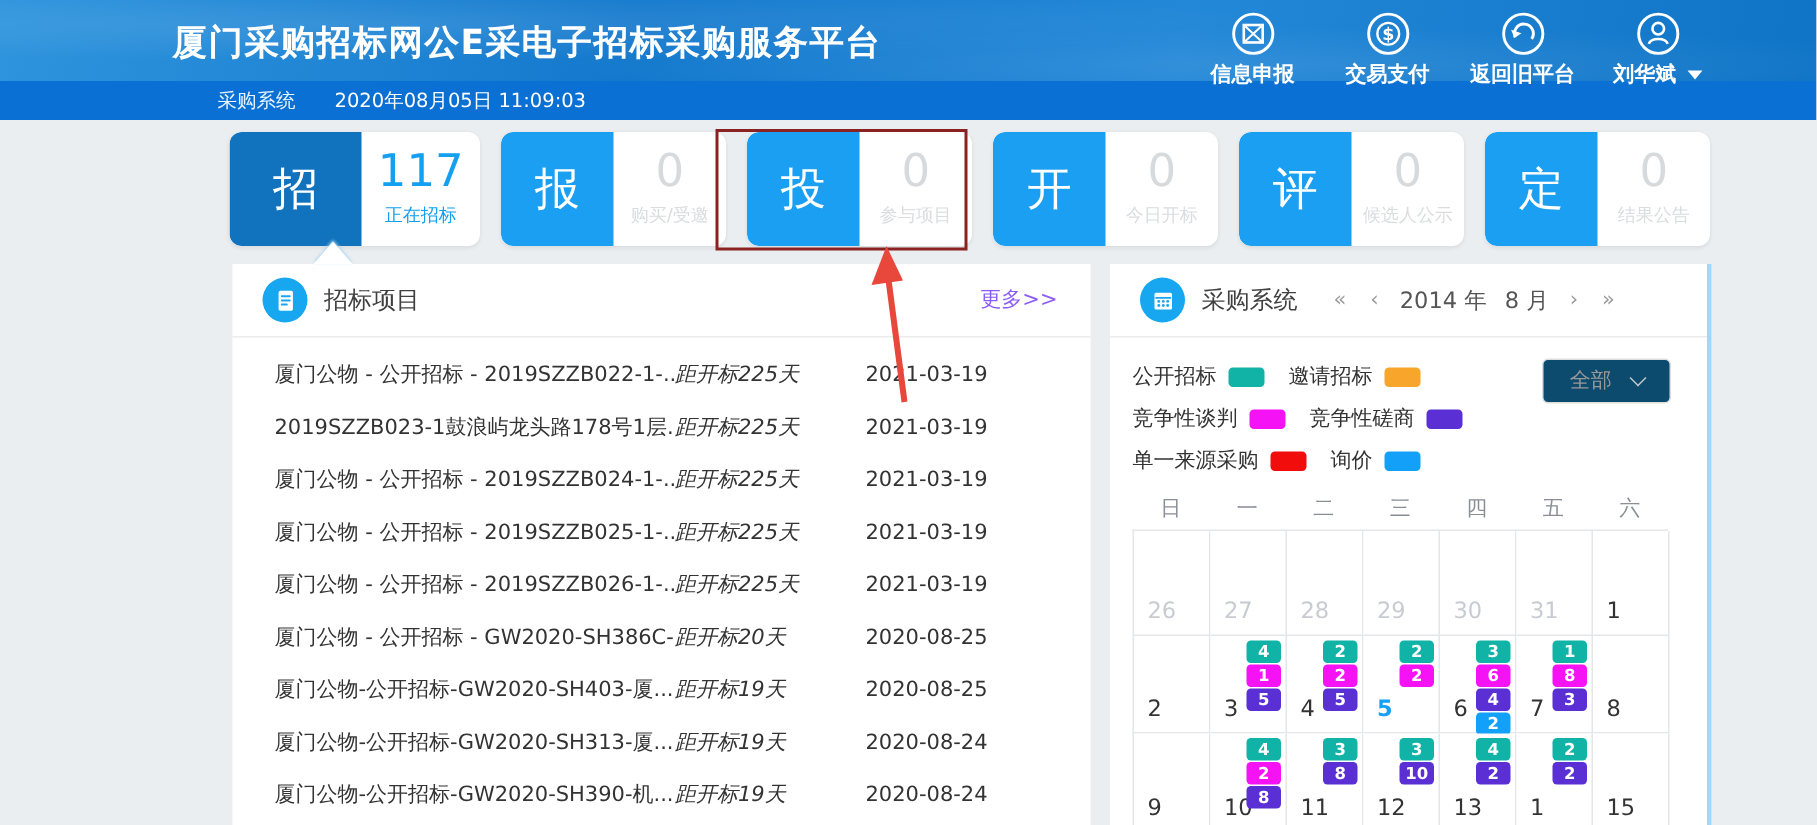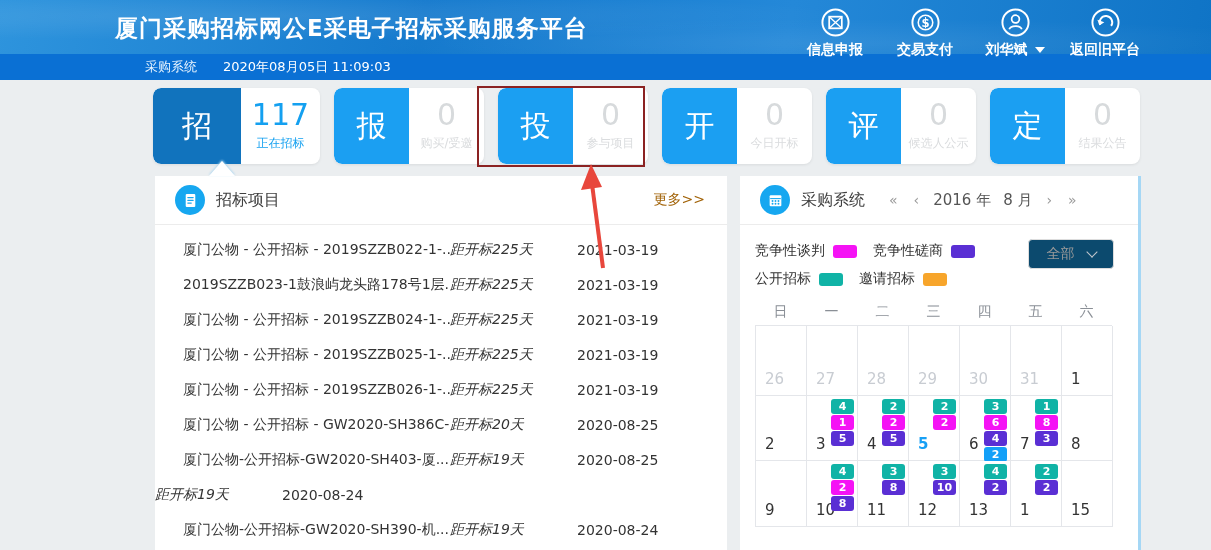--- a/index.html
+++ b/index.html
@@ -42,21 +42,21 @@
   .red-box{position:absolute;left:477px;top:86px;width:164px;height:77px;border:2px solid #8b2222;z-index:6;}
   .annot-arrow{position:absolute;left:572px;top:162px;width:50px;height:112px;z-index:7;}
   
   .panel{position:absolute;top:176px;height:390px;background:#fff;z-index:1;}
   .panel-left{left:155px;width:572px;}
   .panel-right{left:740px;width:401px;border-right:3px solid #a5d7f5;box-sizing:border-box;}
   .panel-head{height:48px;display:flex;align-items:center;border-bottom:1px solid #ececec;padding:0 22px 0 20px;}
   .phead-icon{width:30px;height:30px;border-radius:50%;background:#16a7f0;display:flex;align-items:center;justify-content:center;margin-right:11px;flex:none;}
   .phead-icon svg{width:17px;height:17px;}
   .phead-title{font-size:16px;color:#404040;}
-  .more{margin-left:auto;color:#a16207;font-size:14px;cursor:pointer;}
+  .more{margin-left:auto;color:#8b5cf6;font-size:14px;cursor:pointer;}
   
   .proj-list{padding-top:7px;}
   .proj-row{height:35px;display:flex;align-items:center;font-size:14px;color:#333;cursor:pointer;}
   .p-name{margin-left:28px;width:267px;white-space:nowrap;overflow:hidden;}
   .p-days{width:127px;font-style:italic;}
   .p-date{flex:1;}
   
   .cal-nav{display:flex;align-items:center;margin-left:22px;gap:12px;font-size:15px;color:#555;}
   .cal-nav .nav-arrow{color:#999;font-size:14px;cursor:pointer;padding:0 2px;}
   .cal-nav .nav-ym{color:#555;}
@@ -105,38 +105,38 @@
               <circle cx="16" cy="16" r="7.5" fill="none" stroke="#fff" stroke-width="1.6"></circle>
               <text x="16" y="20.5" font-size="12" fill="#fff" text-anchor="middle" font-weight="bold">$</text>
             </svg>
         </span>
         <span class="nav-label">交易支付</span>
       </div>
       <div class="nav-item">
         <span class="nav-icon">
           <svg viewBox="0 0 32 32">
               <circle cx="16" cy="16" r="13.5" fill="none" stroke="#fff" stroke-width="2"></circle>
-              <circle cx="16" cy="12.5" r="4" fill="none" stroke="#fff" stroke-width="1.8"></circle>
-              <path d="M9.5 23 c 1.5 -4.5 11.5 -4.5 13 0" fill="none" stroke="#fff" stroke-width="1.8"></path>
+              <path d="M21.8 19.5 a 6.5 6.5 0 1 0 -11.3 -1" fill="none" stroke="#fff" stroke-width="2"></path>
+              <path d="M7.6 13.2 l 2.4 5.6 4.8 -3.1 z" fill="#fff"></path>
             </svg>
         </span>
-        <span class="nav-label">
-          <span>刘华斌</span>
-          <span class="caret-down"></span>
-        </span>
+        <span class="nav-label">返回旧平台</span>
       </div>
       <div class="nav-item">
         <span class="nav-icon">
           <svg viewBox="0 0 32 32">
               <circle cx="16" cy="16" r="13.5" fill="none" stroke="#fff" stroke-width="2"></circle>
-              <path d="M21.8 19.5 a 6.5 6.5 0 1 0 -11.3 -1" fill="none" stroke="#fff" stroke-width="2"></path>
-              <path d="M7.6 13.2 l 2.4 5.6 4.8 -3.1 z" fill="#fff"></path>
+              <circle cx="16" cy="12.5" r="4" fill="none" stroke="#fff" stroke-width="1.8"></circle>
+              <path d="M9.5 23 c 1.5 -4.5 11.5 -4.5 13 0" fill="none" stroke="#fff" stroke-width="1.8"></path>
             </svg>
         </span>
-        <span class="nav-label">返回旧平台</span>
+        <span class="nav-label">
+          <span>刘华斌</span>
+          <span class="caret-down"></span>
+        </span>
       </div>
     </div>
   </div>
   <div class="header-strip">
     <span class="strip-system">采购系统</span>
     <span class="strip-date">2020年08月05日 11:09:03</span>
   </div>
 </div>
 
 <div class="stat-row">
@@ -231,20 +231,21 @@
         <span class="p-name">厦门公物 - 公开招标 - GW2020-SH386C-...</span>
         <span class="p-days">距开标20天</span>
         <span class="p-date">2020-08-25</span>
       </div>
       <div class="proj-row">
         <span class="p-name">厦门公物-公开招标-GW2020-SH403-厦...</span>
         <span class="p-days">距开标19天</span>
         <span class="p-date">2020-08-25</span>
       </div>
       <div class="proj-row">
+        <span class="p-name">厦门公物-公开招标-GW2020-SH313-厦...</span>
         <span class="p-days">距开标19天</span>
         <span class="p-date">2020-08-24</span>
       </div>
       <div class="proj-row">
         <span class="p-name">厦门公物-公开招标-GW2020-SH390-机...</span>
         <span class="p-days">距开标19天</span>
         <span class="p-date">2020-08-24</span>
       </div>
     </div>
 </div>
@@ -262,46 +263,56 @@
             <circle cx="5.2" cy="11" r=".9"></circle>
             <circle cx="8" cy="11" r=".9"></circle>
             <circle cx="10.8" cy="11" r=".9"></circle>
           </g>
         </svg>
     </span>
     <span class="phead-title">采购系统</span>
     <span class="cal-nav">
       <span class="nav-arrow">«</span>
       <span class="nav-arrow">‹</span>
-      <span class="nav-ym">2016 年</span>
+      <span class="nav-ym">2014 年</span>
       <span class="nav-ym">8 月</span>
       <span class="nav-arrow">›</span>
       <span class="nav-arrow">»</span>
     </span>
   </div>
 
   <div class="legend-area">
       <div class="legend-row">
         <span class="legend-item">
+          <span class="legend-label">公开招标</span>
+          <span class="swatch" style="background:#10b3a6"></span>
+        </span>
+        <span class="legend-item">
+          <span class="legend-label">邀请招标</span>
+          <span class="swatch" style="background:#f7a52b"></span>
+        </span>
+      </div>
+      <div class="legend-row">
+        <span class="legend-item">
           <span class="legend-label">竞争性谈判</span>
           <span class="swatch" style="background:#f513f5"></span>
         </span>
         <span class="legend-item">
           <span class="legend-label">竞争性磋商</span>
           <span class="swatch" style="background:#5a2fd4"></span>
         </span>
       </div>
       <div class="legend-row">
         <span class="legend-item">
-          <span class="legend-label">公开招标</span>
-          <span class="swatch" style="background:#10b3a6"></span>
-        </span>
-        <span class="legend-item">
-          <span class="legend-label">邀请招标</span>
-          <span class="swatch" style="background:#f7a52b"></span>
+          <span class="legend-label">单一来源采购</span>
+          <span class="swatch" style="background:#f20d0d"></span>
+        </span>
+        <span class="legend-item">
+          <span class="legend-label">询价</span>
+          <span class="swatch" style="background:#13a0f8"></span>
         </span>
       </div>
     </div>
 
   <div class="filter-select">
     <span>全部</span>
     <span class="chev"></span>
   </div>
 
   <div class="weekdays">

